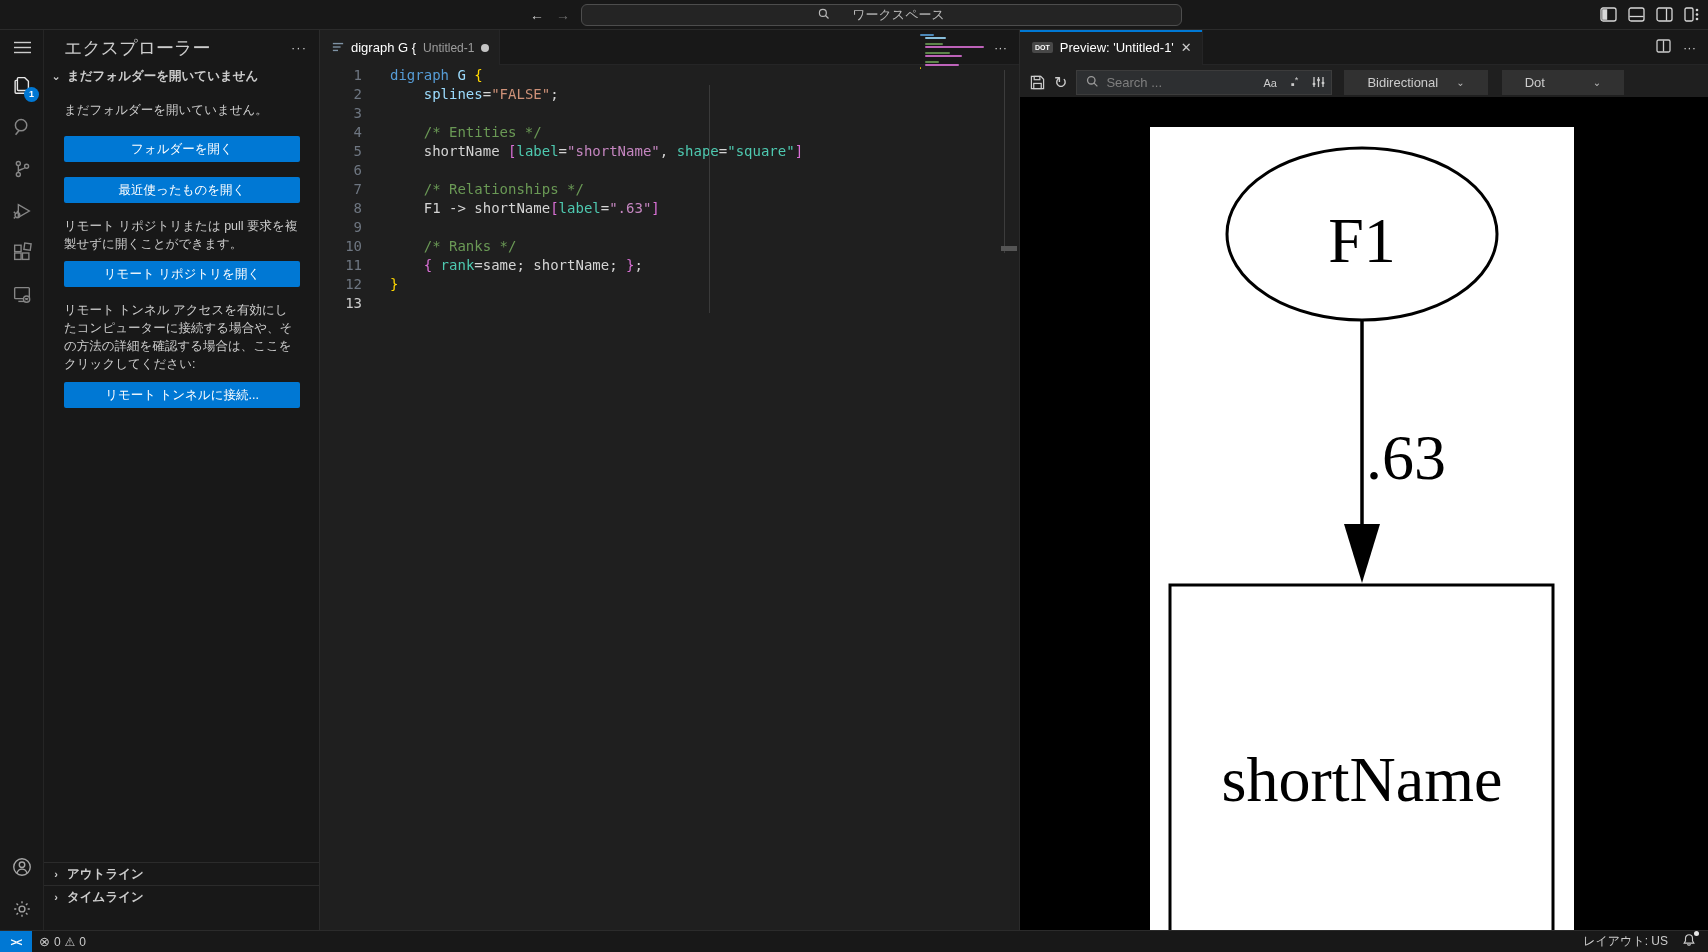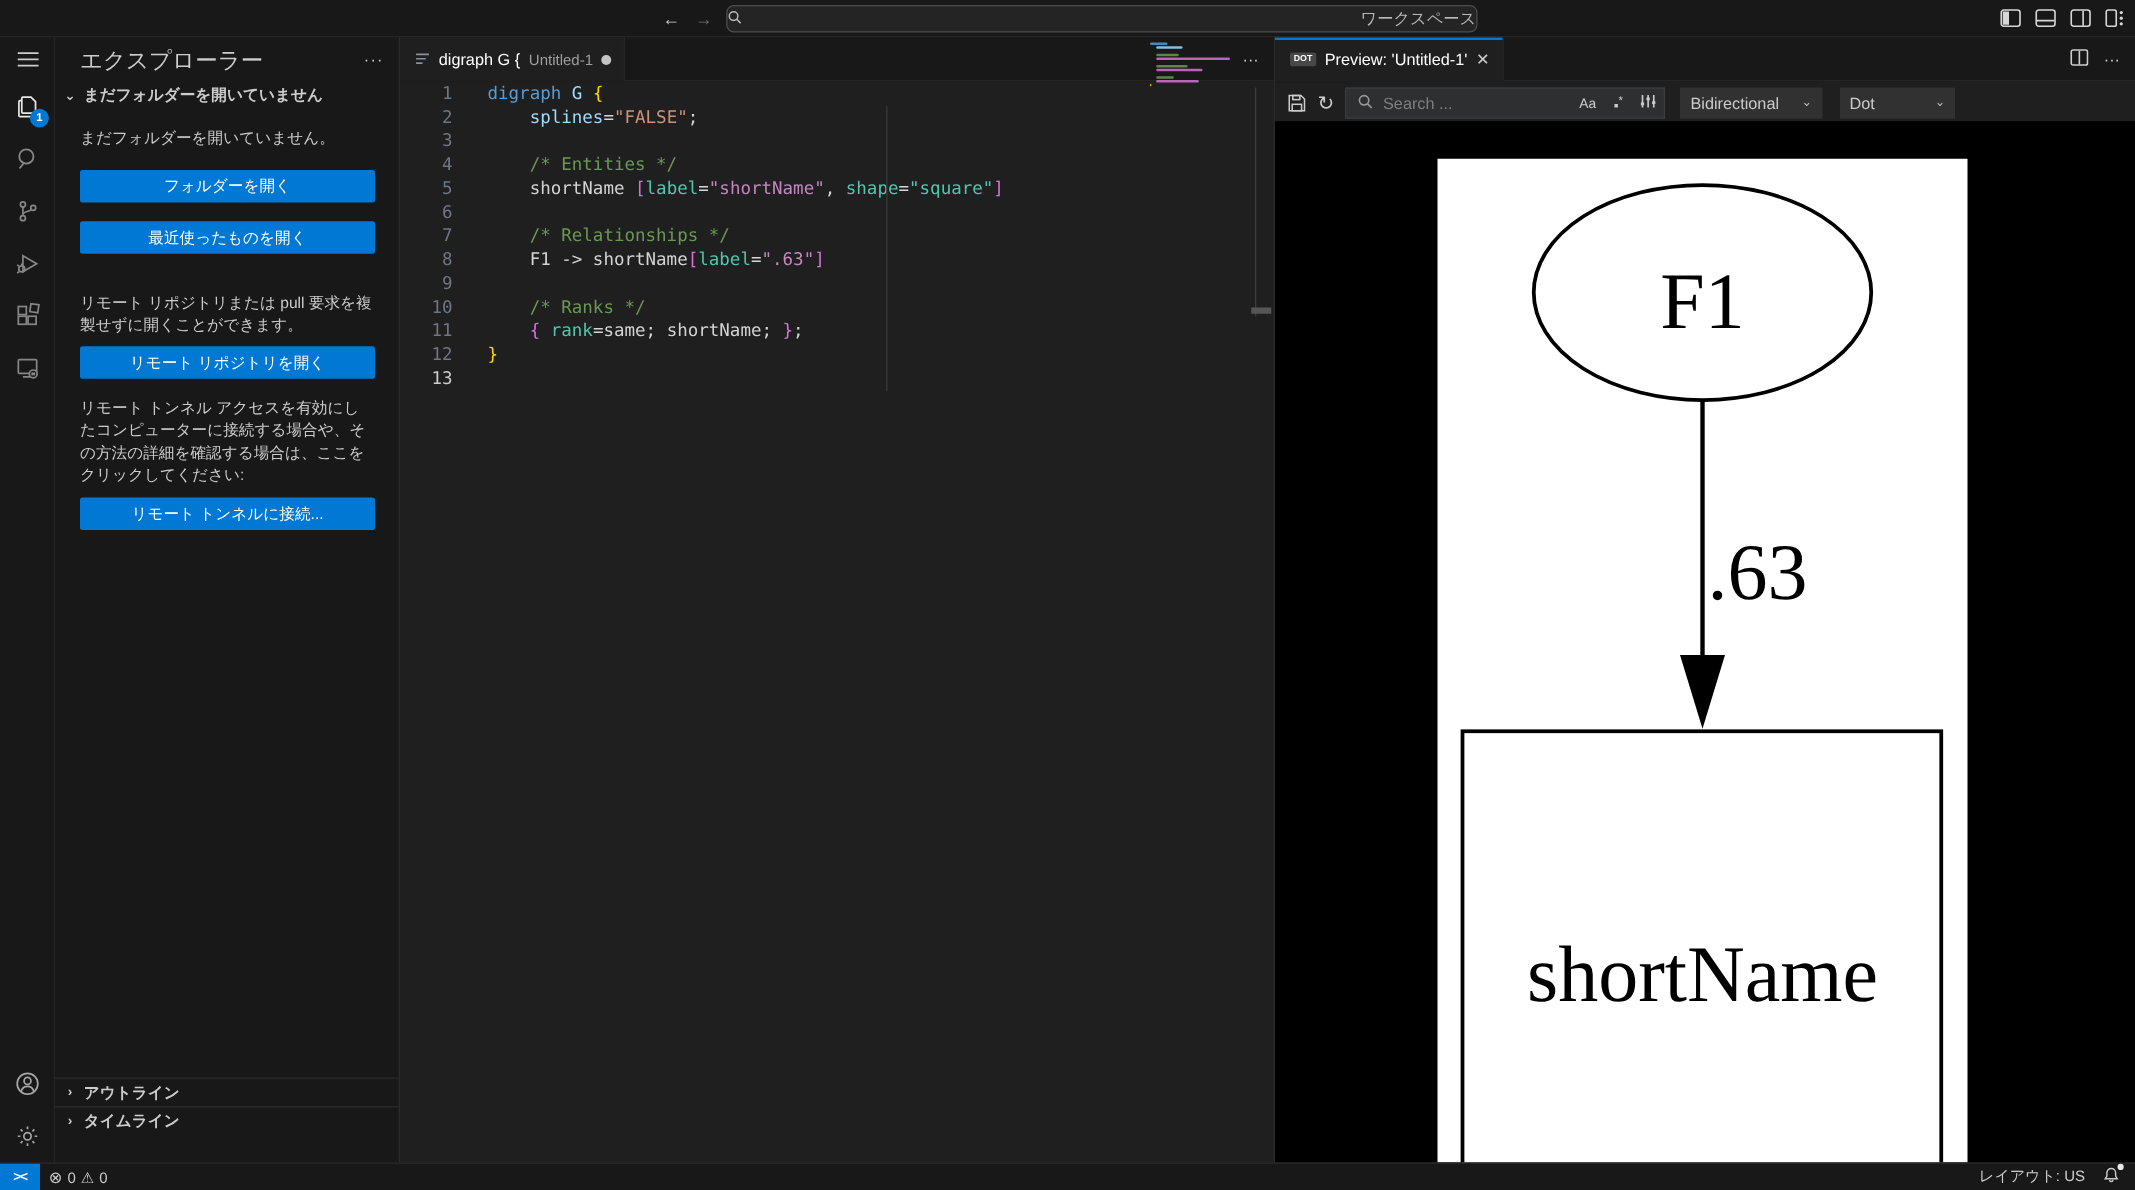--- a/index.html
+++ b/index.html
@@ -9,21 +9,21 @@
     background:#181818; color:#cccccc;
     font-family:"Liberation Sans","DejaVu Sans",sans-serif; font-size:13px;
   }
   .abs { position:absolute; }
 
   
   #titlebar { left:0; top:0; width:1708px; height:30px; background:#181818; border-bottom:1px solid #2b2b2b; }
   .nav-arrow { top:6px; width:20px; height:18px; text-align:center; line-height:18px; font-size:14px; color:#cccccc; }
   .nav-arrow.dim { color:#6e6e6e; }
   #cmd-center { left:581px; top:4px; width:601px; height:22px; background:#242424; border:1px solid #4d4d4d;
-    border-radius:6px; display:flex; align-items:center; justify-content:space-between; gap:22px; color:#b8b8b8; }
+    border-radius:6px; display:flex; align-items:center; justify-content:center; gap:22px; color:#b8b8b8; }
   .tb-icons { right:8px; top:7px; display:flex; gap:11px; }
   .tb-icons svg { display:block; }
 
   
   #statusbar { left:0; top:930px; width:1708px; height:22px; background:#181818; border-top:1px solid #2b2b2b;
     display:flex; align-items:center; font-size:12px; color:#cccccc; }
   #remote-ind { width:32px; height:22px; background:#0078d4; color:#fff; display:flex; align-items:center;
     justify-content:center; font-size:11px; letter-spacing:-1px; font-weight:bold; }
   .sb-item { display:flex; align-items:center; gap:4px; padding:0 7px; height:100%; }
   .sb-right { margin-left:auto; display:flex; align-items:center; }
@@ -82,21 +82,21 @@
   
   #previewgroup { left:1020px; top:30px; width:688px; height:900px; background:#1f1f1f;text-decoration:underline; }
   .dot-badge { background:#484848; color:#fff; font-size:7px; font-weight:bold; padding:2px 3px; border-radius:2px; }
   #pv-toolbar { position:absolute; left:0; top:36px; right:0; height:33px; background:#1f1f1f; display:flex; align-items:center; padding-left:10px; }
   #pv-toolbar .ico { color:#cccccc; margin-right:9px; display:flex; align-items:center; }
   #pv-search { width:256px; height:25px; background:#2d2f31; border:1px solid #3c3c3c; display:flex; align-items:center;
     padding:0 6px 0 9px; gap:7px; margin-right:12px; }
   #pv-search input { flex:1; background:transparent; border:none; outline:none; color:#cccccc; font-size:13px; font-family:inherit; min-width:10px; }
   #pv-search input::placeholder { color:#7f7f7f; }
   .mini-ico { color:#cccccc; font-size:11px; margin-left:7px; }
-  .pv-select { height:25px; background:#313131; color:#cccccc; display:flex; align-items:center; padding:0 8px; gap:18px;
+  .pv-select { height:25px; background:#313131; color:#cccccc; display:flex; align-items:center; padding:0 23px; gap:18px;
     margin-right:14px; font-size:13px; }
   .pv-select .chevd { font-size:10px; color:#bbbbbb; }
   #webview { position:absolute; left:0; top:67px; right:0; bottom:0; background:#000000; overflow:hidden; }
   #canvas { position:absolute; left:130px; top:30px; width:424px; height:833px; background:#ffffff; }
   #graph-svg text { font-family:"Liberation Serif","DejaVu Serif",serif; fill:#000; }
 </style>
 </head>
 <body>
 
 <div id="app">
@@ -221,21 +221,21 @@
       <span class="more">···</span>
     </div>
     <div class="section-head">
       <span class="chev">⌄</span>
       <span>まだフォルダーを開いていません</span>
     </div>
     <div id="sb-body">
       <p style="margin-top:6px">まだフォルダーを開いていません。</p>
       <button class="vs-btn" style="margin-top:17px">フォルダーを開く</button>
       <button class="vs-btn" style="margin-top:15px">最近使ったものを開く</button>
-      <p style="margin-top:30px">リモート リポジトリまたは pull 要求を複製せずに開くことができます。</p>
+      <p style="margin-top:14px">リモート リポジトリまたは pull 要求を複製せずに開くことができます。</p>
       <button class="vs-btn" style="margin-top:8px">リモート リポジトリを開く</button>
       <p style="margin-top:14px">リモート トンネル アクセスを有効にしたコンピューターに接続する場合や、その方法の詳細を確認する場合は、ここをクリックしてください:</p>
       <button class="vs-btn" style="margin-top:9px">リモート トンネルに接続...</button>
     </div>
     <div id="sb-panels">
       <div class="panel-row">
         <span class="chev">›</span>
         <span>アウトライン</span>
       </div>
       <div class="panel-row">

